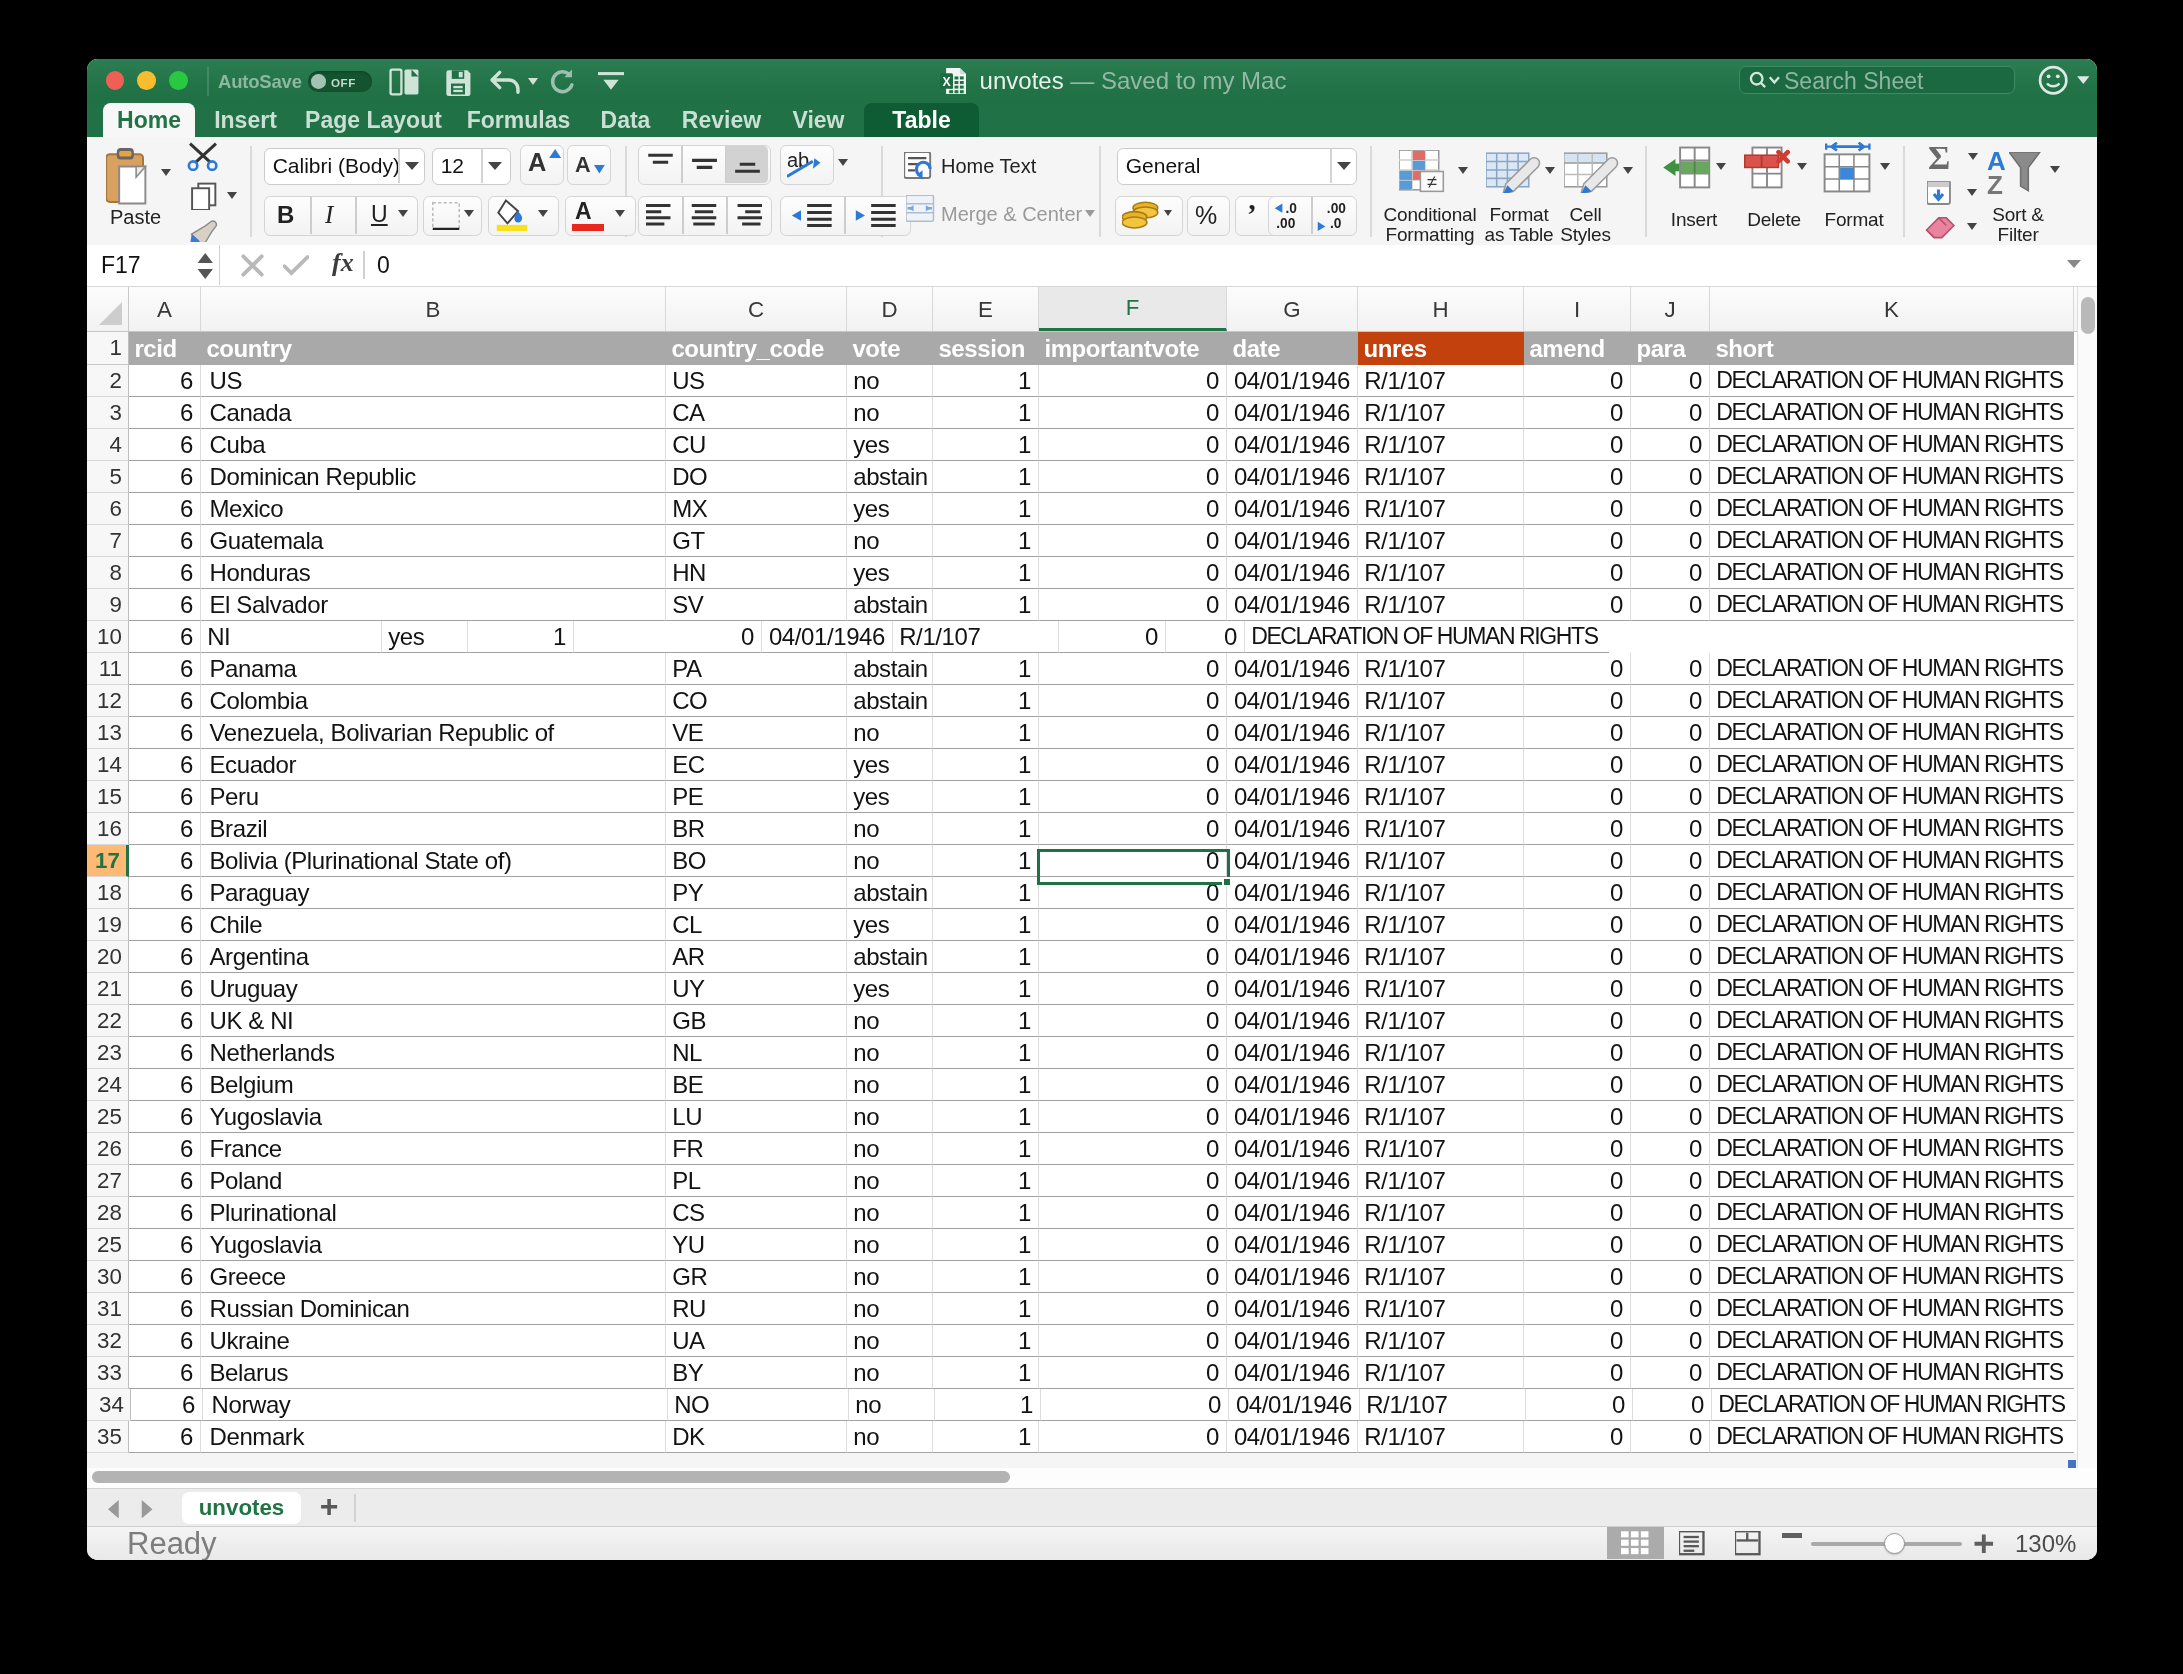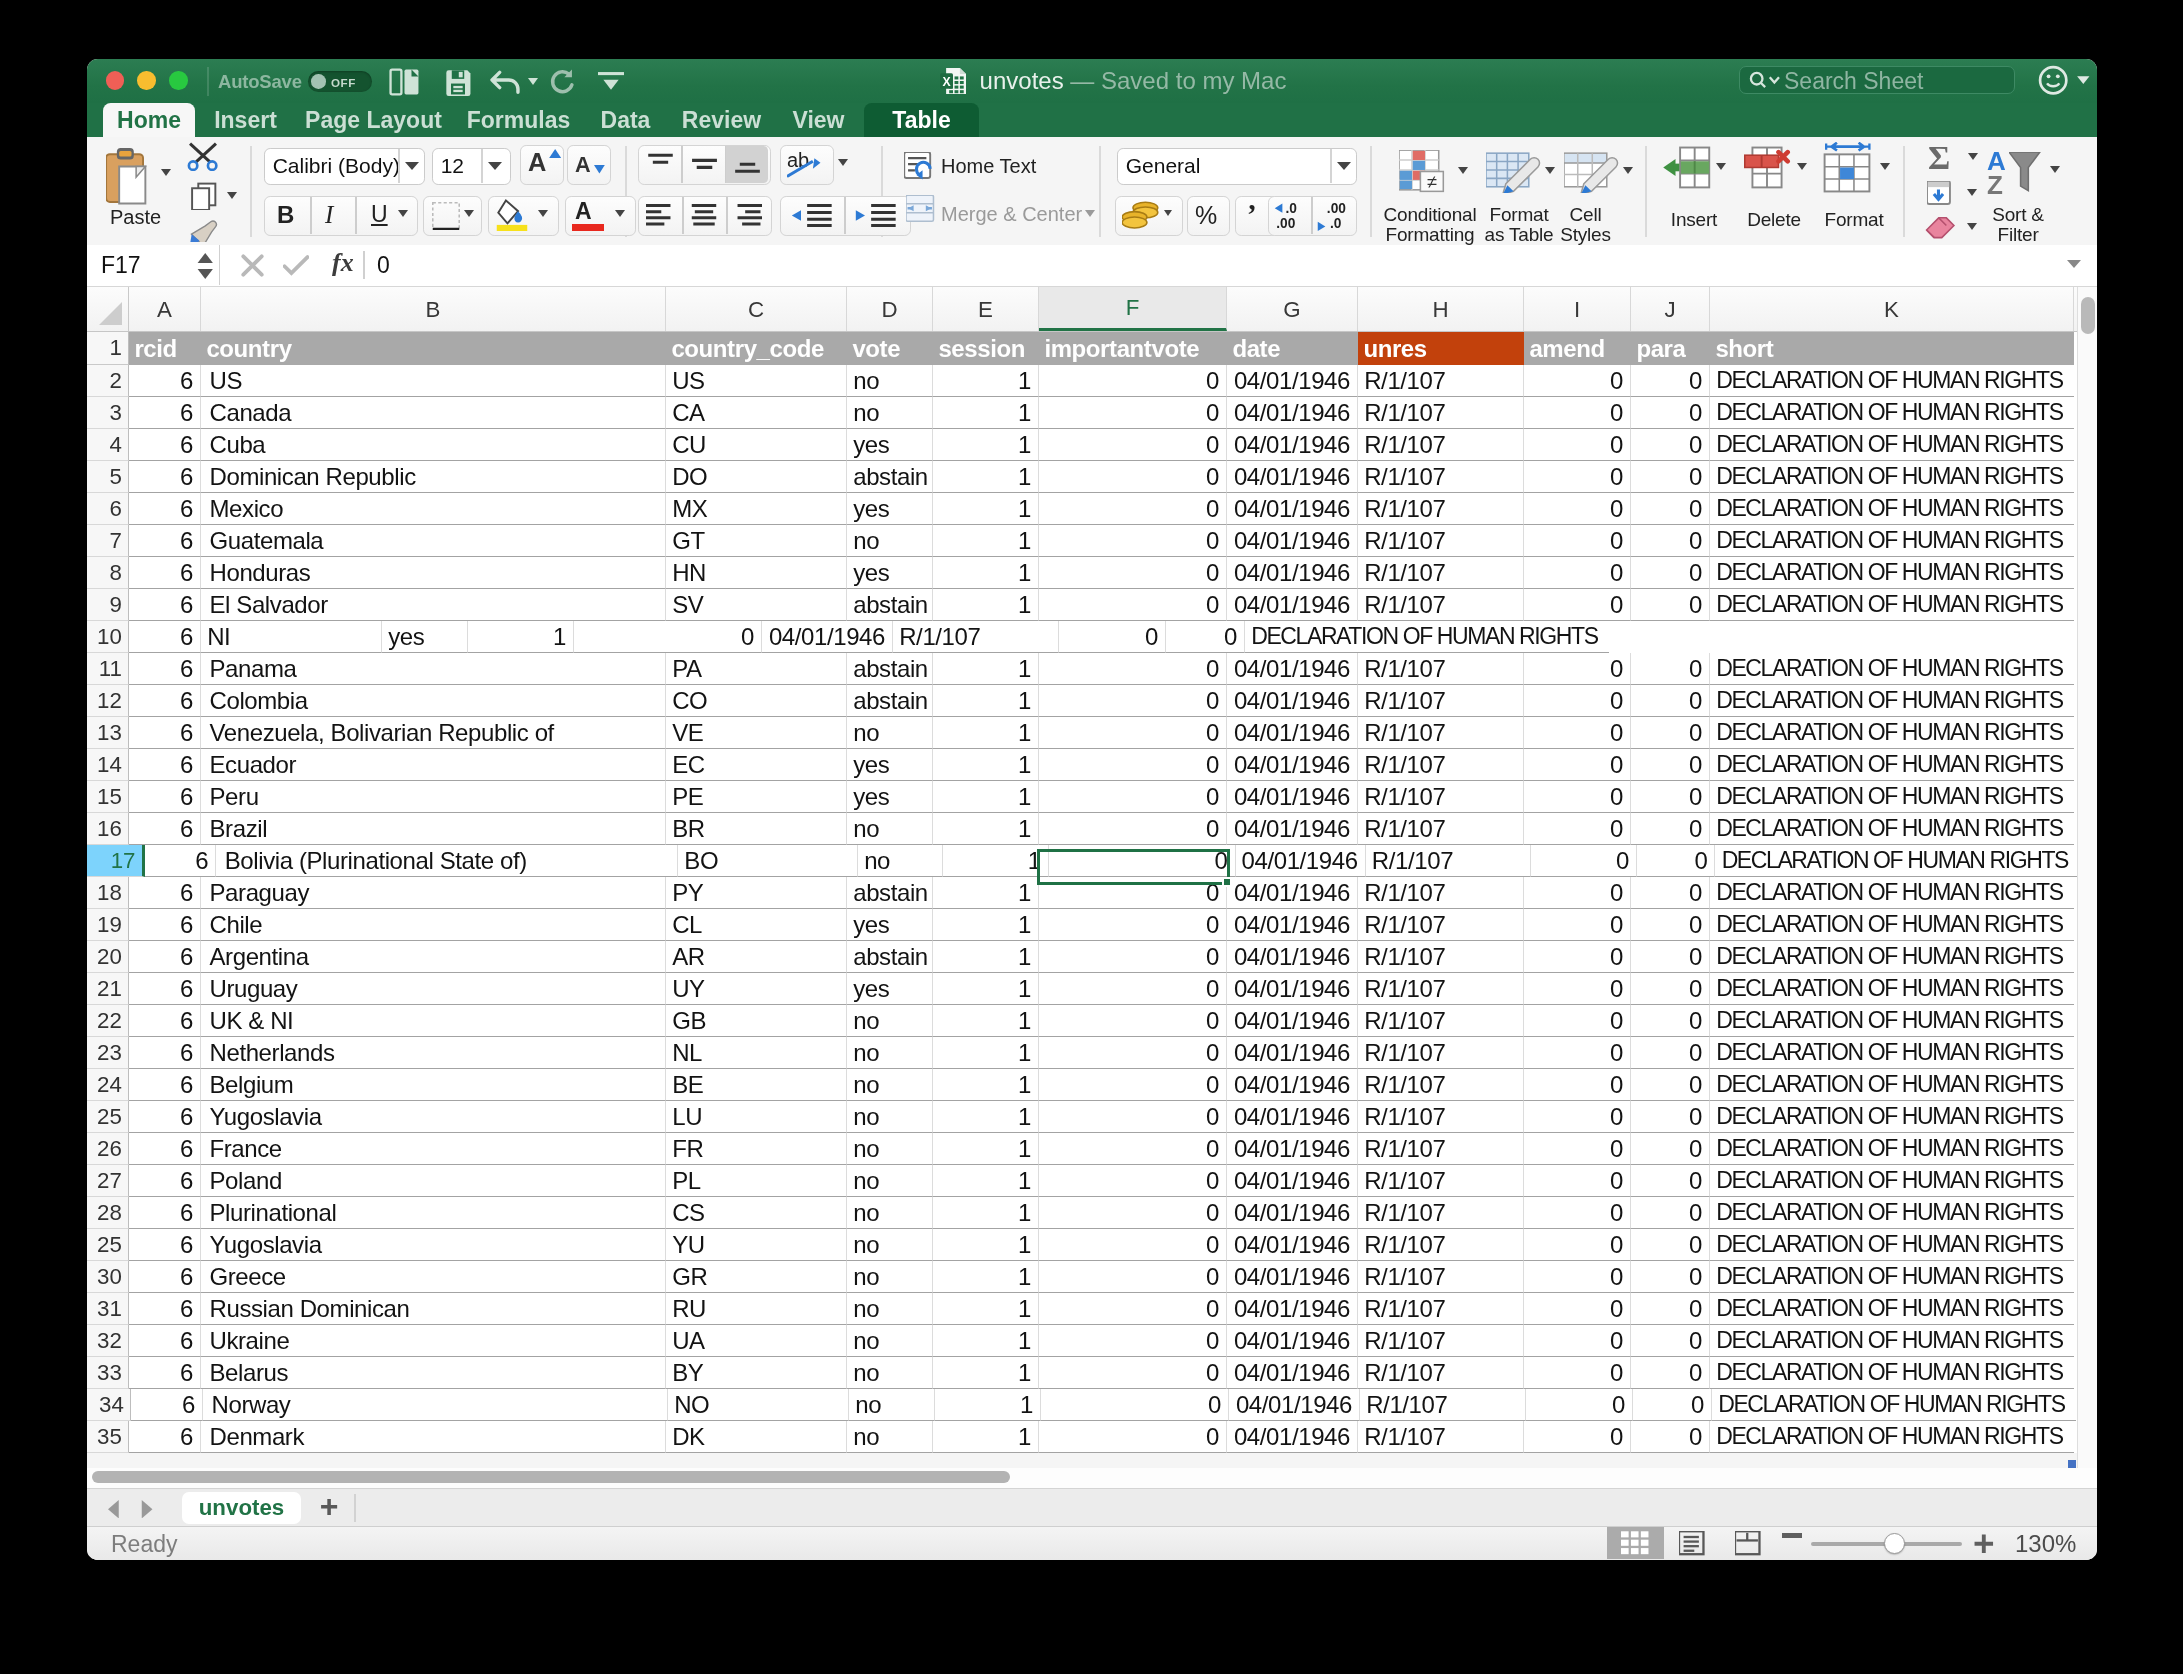--- a/index.html
+++ b/index.html
@@ -46,21 +46,21 @@
 #hscroll{position:absolute;left:0;top:1409px;width:2010px;height:20px;background:#fdfdfd}
 #hthumb{position:absolute;left:5.4px;top:3.1px;width:918px;height:11.6px;border-radius:6.2px;background:#b3b3b3}
 #sel{position:absolute;left:950px;top:790px;width:193px;height:36px;border:3.9px solid #1f7145}
 #selhandle{position:absolute;right:-5.4px;bottom:-5.4px;width:10.8px;height:10.8px;background:#1f7145;border:2.3px solid #fff}
 #tblcorner{position:absolute;left:1981px;top:1401px;width:7.7px;height:7.7px;background:#4472c4}
 
 #tabbar{position:absolute;left:0;top:1429px;width:100%;height:38px;background:#ececec;border-top:1.5px solid #d4d4d4}
 #sheettab{position:absolute;left:95px;top:3.1px;width:119px;height:32px;background:#fff;border-radius:7px;color:#217346;font-weight:700;font-size:22.3px;text-align:center;line-height:32px}
 
 #status{position:absolute;left:0;top:1467px;width:100%;height:34px;background:linear-gradient(180deg,#f4f4f4,#e9e9e9);border-top:1.5px solid #cfcfcf}
-#ready{position:absolute;left:24px;top:0;font-size:23px;color:#7d7d7d;line-height:34px}
+#ready{position:absolute;left:40px;top:0;font-size:31px;color:#7d7d7d;line-height:34px}
 #zoomtxt{position:absolute;left:1928px;top:0;font-size:24px;color:#4c4c4c;line-height:34px}
 </style></head><body>
 <div id="win">
 <div id="titlebar">
 <div class="light" style="left:18.5px;background:#f05f56"></div>
 <div class="light" style="left:50px;background:#f8bd2f"></div>
 <div class="light" style="left:82px;background:#28c940"></div>
 <div id="tbsep"></div>
 <div class="tbtxt ab" style="left:131px;top:11.6px">AutoSave</div>
 <div id="pill">
@@ -666,21 +666,21 @@
 <div class="dc tl" style="width:86px">no</div>
 <div class="dc tr" style="width:106px">1</div>
 <div class="dc tr" style="width:188px">0</div>
 <div class="dc tr" style="width:131px">04/01/1946</div>
 <div class="dc tl" style="width:166px">R/1/107</div>
 <div class="dc tr" style="width:107px">0</div>
 <div class="dc tr" style="width:79px">0</div>
 <div class="dc tl" style="width:364px;letter-spacing:-1.4px;font-size:23px;border-right:none">DECLARATION OF HUMAN RIGHTS</div>
 </div>
 <div class="drow">
-<div class="rn" style="width:58px;color:#217346;font-weight:400;border-right:3.9px solid #217346;background:#7dd3fc">17</div>
+<div class="rn" style="width:42px;color:#217346;font-weight:700;border-right:3.9px solid #217346;background:#fdba74">17</div>
 <div class="dc tr" style="width:72px">6</div>
 <div class="dc tl" style="width:465px;padding-left:8.5px">Bolivia (Plurinational State of)</div>
 <div class="dc tl" style="width:181px">BO</div>
 <div class="dc tl" style="width:86px">no</div>
 <div class="dc tr" style="width:106px">1</div>
 <div class="dc tr" style="width:188px">0</div>
 <div class="dc tr" style="width:131px">04/01/1946</div>
 <div class="dc tl" style="width:166px">R/1/107</div>
 <div class="dc tr" style="width:107px">0</div>
 <div class="dc tr" style="width:79px">0</div>

